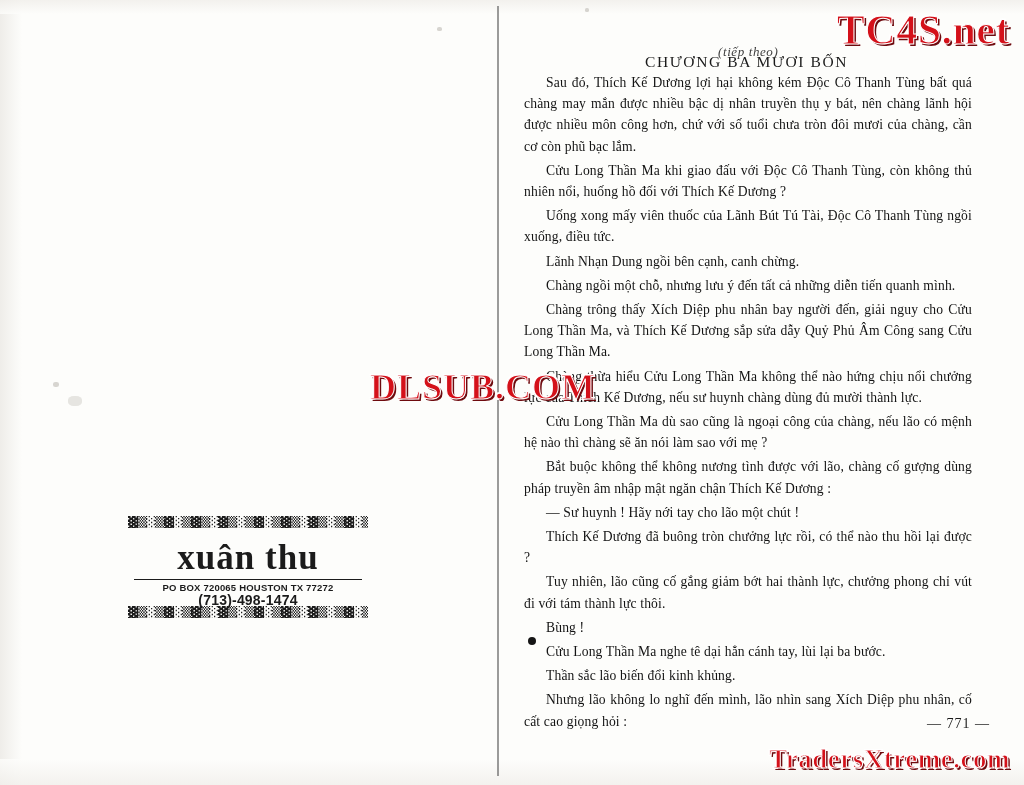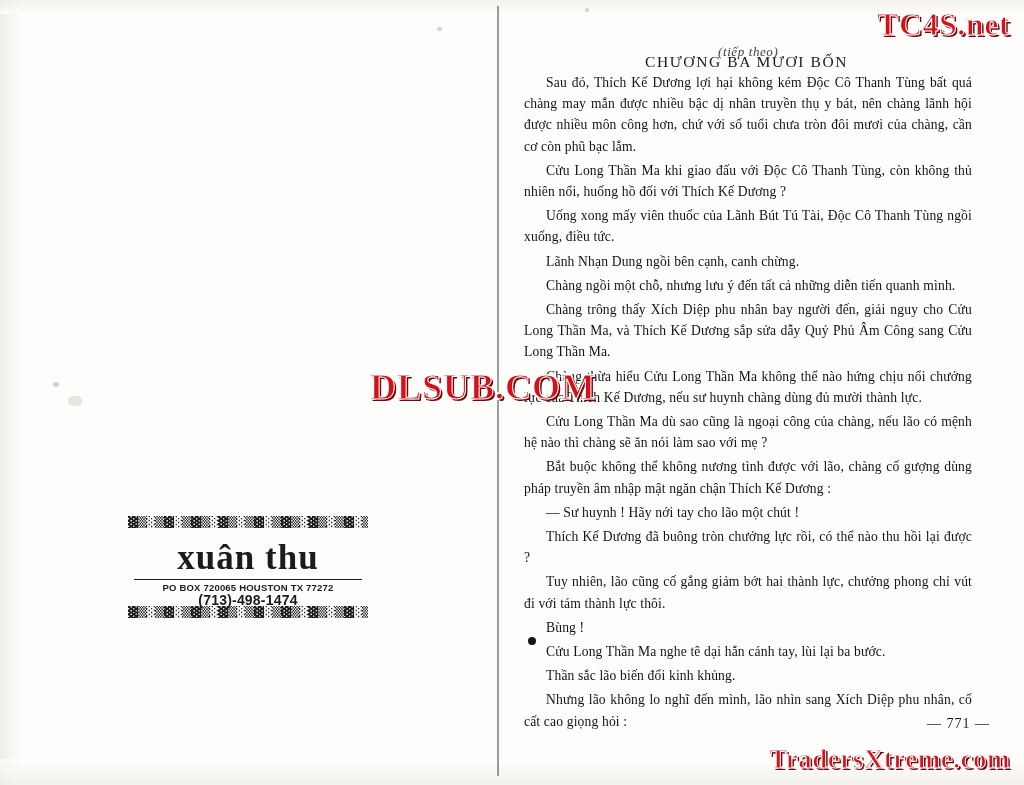--- a/index.html
+++ b/index.html
@@ -194,21 +194,21 @@
     position: absolute;
     font-family: "Liberation Serif", serif;
     font-weight: bold;
     white-space: nowrap;
     -webkit-text-stroke: 1px #ffffff;
     color: #d4111a;
   }
   #wm-tc4s {
     right: 14px;
     top: 6px;
-    font-size: 32px;
+    font-size: 42px;
     letter-spacing: .5px;
     text-shadow:
       2px 2px 0 #6e0a0e,
       -1px -1px 0 #ffffff,
       1px -1px 0 #ffffff,
       -1px 1px 0 #ffffff;
   }
   #wm-dlsub {
     left: 370px;
     top: 366px;

